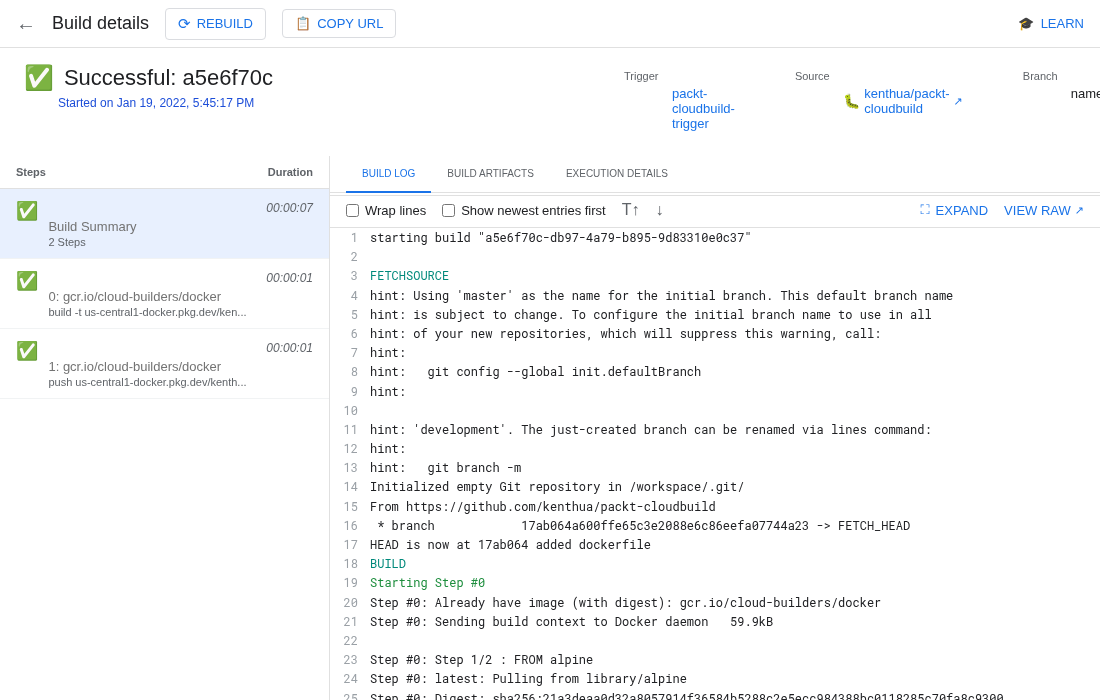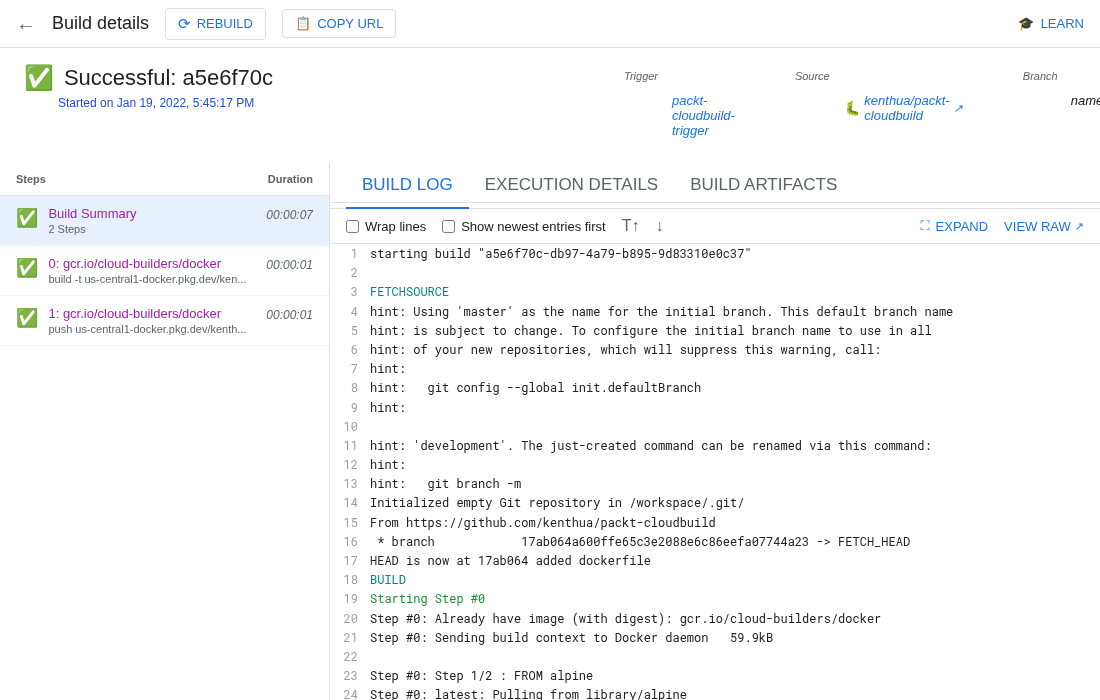--- a/index.html
+++ b/index.html
@@ -26,21 +26,21 @@
     .info-bar {
       padding: 16px 24px 12px;
       border-bottom: 1px solid #e0e0e0;
     }
     .build-status { display: flex; align-items: center; gap: 10px; margin-bottom: 4px; }
     .status-icon { color: #1e8e3e; font-size: 24px; }
     .build-id { font-size: 22px; font-weight: 400; color: #202124; }
     .build-time { font-size: 12px; color: #1d4ed8; margin-left: 34px; }
 
     .meta-row { display: flex; gap: 60px; margin-top: 10px; margin-left: 0; }
-    .meta-item { display: flex; flex-direction: column; gap: 11px; font-style: italic; }
+    .meta-item { display: flex; flex-direction: column; gap: 4px; }
     .meta-label { font-size: 11px; color: #5f6368; font-weight: 500; }
     .meta-value { font-size: 13px; color: #1a73e8; display: flex; align-items: center; gap: 4px; margin-left: 48px; }
     .meta-value.plain { color: #202124; }
     .meta-value a { color: #1a73e8; text-decoration: none; }
 
     
     .main-layout { display: flex; height: calc(700px - 48px - 92px); }
 
     
     .steps-sidebar {
@@ -51,34 +51,34 @@
       padding: 10px 16px; font-size: 11px; font-weight: 700; color: #5f6368;
       border-bottom: 1px solid #e0e0e0;
     }
     .step-item {
       display: flex; align-items: flex-start; padding: 10px 16px; gap: 10px;
       border-bottom: 1px solid #f1f3f4; cursor: pointer;
     }
     .step-item.active { background: #e8f0fe; }
     .step-icon { color: #1e8e3e; font-size: 18px; flex-shrink: 0; margin-top: 1px; }
     .step-content { flex: 1; min-width: 0; }
-    .step-name { font-size: 13px; font-weight: 500; color: #a21caf; }
+    .step-name { font-size: 13px; font-weight: 500; color: #737373; margin-top: 20px; }
     .step-sub { font-size: 11px; color: #5f6368; margin-top: 2px; }
     .step-duration { font-size: 12px; color: #5f6368; flex-shrink: 0; margin-top: 2px; font-style: italic; }
     .step-cmd { font-size: 11px; color: #5f6368; margin-top: 2px; white-space: nowrap; overflow: hidden; text-overflow: ellipsis; max-width: 200px; }
 
     
     .log-area { flex: 1; display: flex; flex-direction: column; overflow: hidden; }
 
     .log-tabs {
       display: flex; border-bottom: 1px solid #e0e0e0; padding: 0 16px;
       gap: 0;
     }
     .log-tab {
-      padding: 12px 16px; font-size: 17px; font-weight: 500; color: #5f6368;
+      padding: 12px 16px; font-size: 10px; font-weight: 500; color: #5f6368;
       cursor: pointer; border-bottom: 2px solid transparent; margin-bottom: -1px;
     }
     .log-tab.active { color: #1a73e8; border-bottom-color: #1a73e8; }
 
     .log-controls {
       display: flex; align-items: center; gap: 16px; padding: 8px 16px;
       border-bottom: 1px solid #e0e0e0;
     }
     .log-controls label { display: flex; align-items: center; gap: 6px; font-size: 13px; color: #202124; cursor: pointer; }
     .log-controls input[type=checkbox] { cursor: pointer; }
@@ -206,22 +206,22 @@
     </div>
     <span class="step-duration">00:00:01</span>
   </div>
       </div>
   </div>
 
   <div class="log-area">
 
     <div class="log-tabs">
       <div class="log-tab active">BUILD LOG</div>
+      <div class="log-tab">BUILD ARTIFACTS</div>
       <div class="log-tab">EXECUTION DETAILS</div>
-      <div class="log-tab">BUILD ARTIFACTS</div>
     </div>
 
     <div class="log-controls">
       <label>
         <input type="checkbox" style="">
         <span>Wrap lines</span>
       </label>
       <label>
         <input type="checkbox" style="">
         <span>Show newest entries first</span>
@@ -274,21 +274,21 @@
   </div>
         <div class="log-line">
     <span class="line-num">9</span>
     <span class="line-text ">hint:</span>
   </div>
         <div class="log-line">
     <span class="line-num">10</span>
   </div>
         <div class="log-line">
     <span class="line-num">11</span>
-    <span class="line-text ">hint: 'development'. The just-created command can be renamed via this command:</span>
+    <span class="line-text ">hint: 'development'. The just-created branch can be renamed via lines command:</span>
   </div>
         <div class="log-line">
     <span class="line-num">12</span>
     <span class="line-text ">hint:</span>
   </div>
         <div class="log-line">
     <span class="line-num">13</span>
     <span class="line-text ">hint:   git branch -m <name></name></span>
   </div>
         <div class="log-line">

